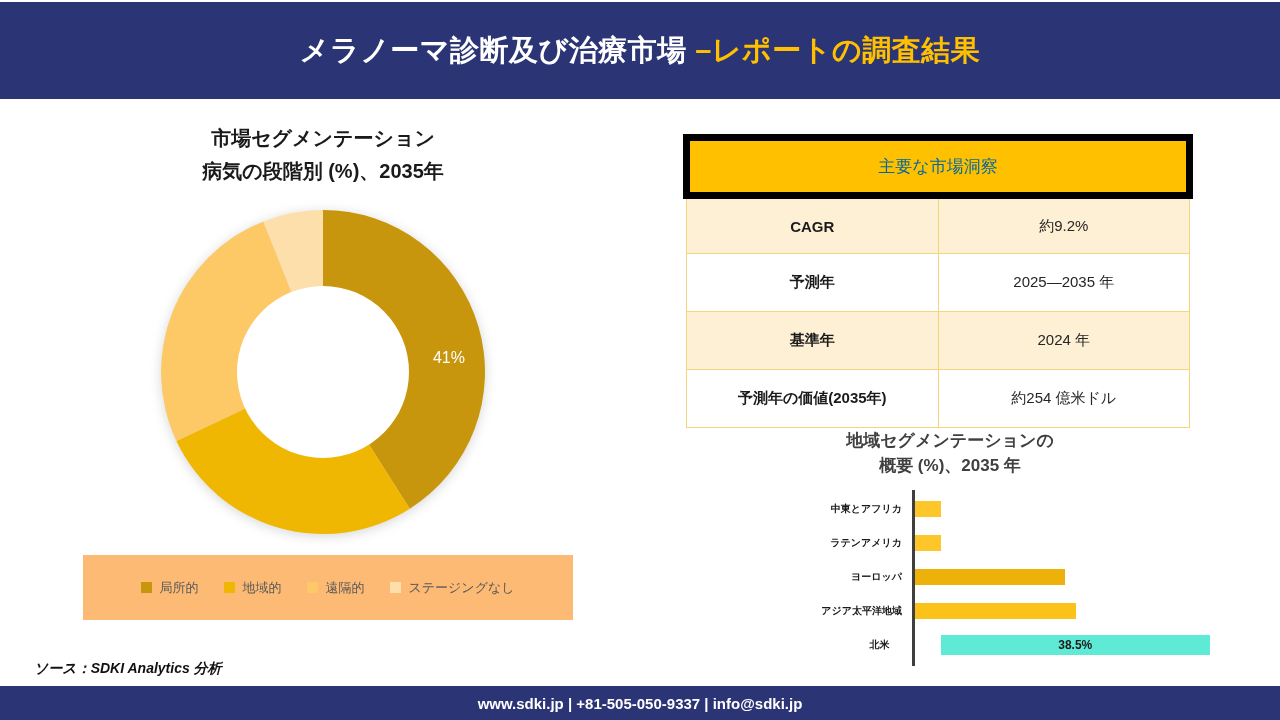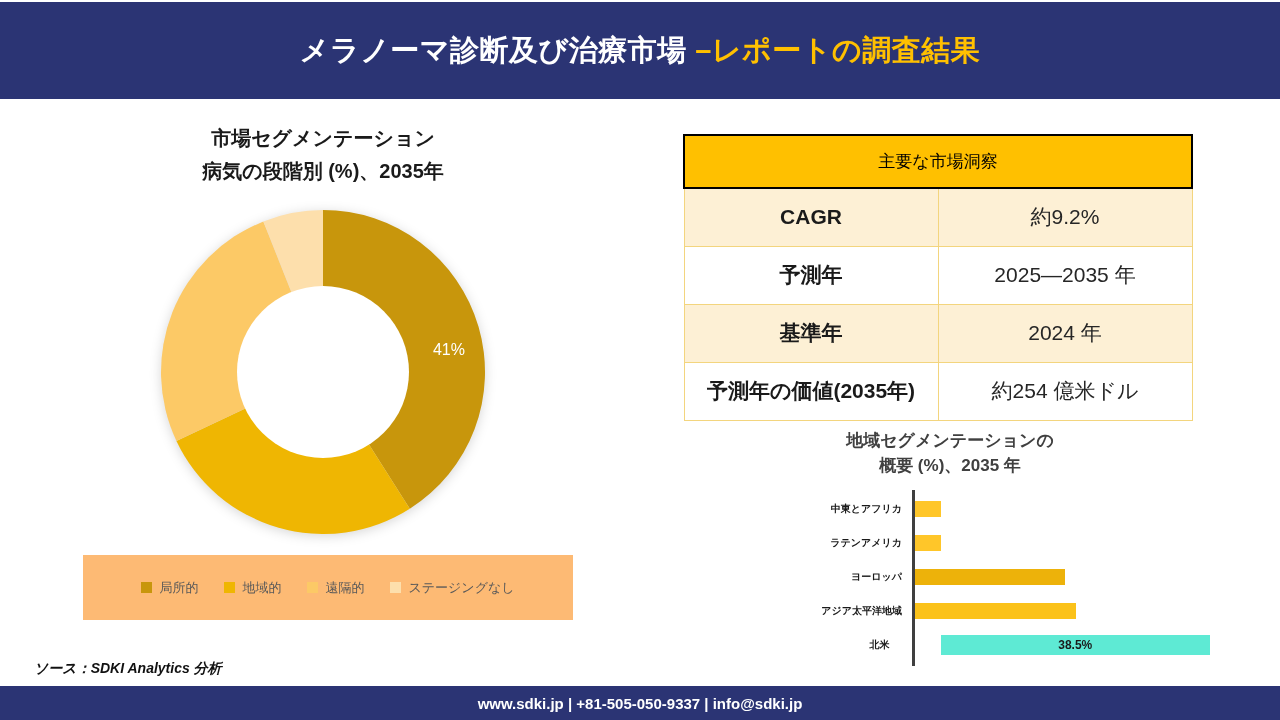--- a/index.html
+++ b/index.html
@@ -23,46 +23,46 @@
 
   
   .donut-panel { position: absolute; left: 28px; top: 108px; width: 590px; height: 540px; }
   .donut-title {
     text-align: center; color: #1a1a1a; font-weight: bold;
     font-size: 20px; line-height: 33px; margin-top: 14px;
   }
   .donut-wrap { position: relative; width: 340px; height: 340px; margin: 14px auto 0 auto; }
   .donut-svg { display: block; filter: drop-shadow(0 2px 6px rgba(0,0,0,.16)); }
   .donut-label {
-    position: absolute; right: 28px; top: 139px;
+    position: absolute; right: 28px; top: 147px;
     color: #ffffff; font-size: 16px; font-weight: 500;
   }
   .legend {
     position: absolute; left: 55px; top: 447px; width: 490px; height: 65px;
     background: #fdba74; display: flex; align-items: center; justify-content: center; gap: 26px;
   }
   .legend-item { display: flex; align-items: center; gap: 7px; }
   .legend-swatch { width: 11px; height: 11px; display: inline-block; }
   .legend-text { font-size: 13px; color: #595959; }
 
   .source {
     position: absolute; left: 34px; top: 660px;
     font-size: 14px; font-style: italic; font-weight: bold; color: #111;
   }
 
   
   .table-panel { position: absolute; left: 683px; top: 134px; width: 510px; }
   .insight-table { width: 100%; border-collapse: collapse; table-layout: fixed; }
   .insight-table th {
-    background: #FFC000; color: #000000; font-size: 17px; font-weight: normal;
-    padding: 14px 8px; text-align: center; border: 2px solid #000000;
+    background: #FFC000; color: #0369a1; font-size: 17px; font-weight: normal;
+    padding: 14px 8px; text-align: center; border: 7px solid #000000;
   }
   .insight-table td {
     border: 1px solid #F3D57E; padding: 13px 0;
-    font-size: 21px; color: #1a1a1a; height: 58px;
+    font-size: 15px; color: #1a1a1a; height: 58px;
   }
   .insight-table td.k { text-align: center; font-weight: bold; width: 50%; }
   .insight-table td.v { text-align: center; font-weight: normal; color: #262626; }
   .insight-table tr.tint td { background: #FDF0D5; }
   .insight-table tr.plain td { background: #ffffff; }
 
   
   .bar-panel { position: absolute; left: 690px; top: 428px; width: 520px; height: 250px; }
   .bar-title {
     text-align: center; color: #404040; font-weight: bold; font-size: 17px; line-height: 25px;

